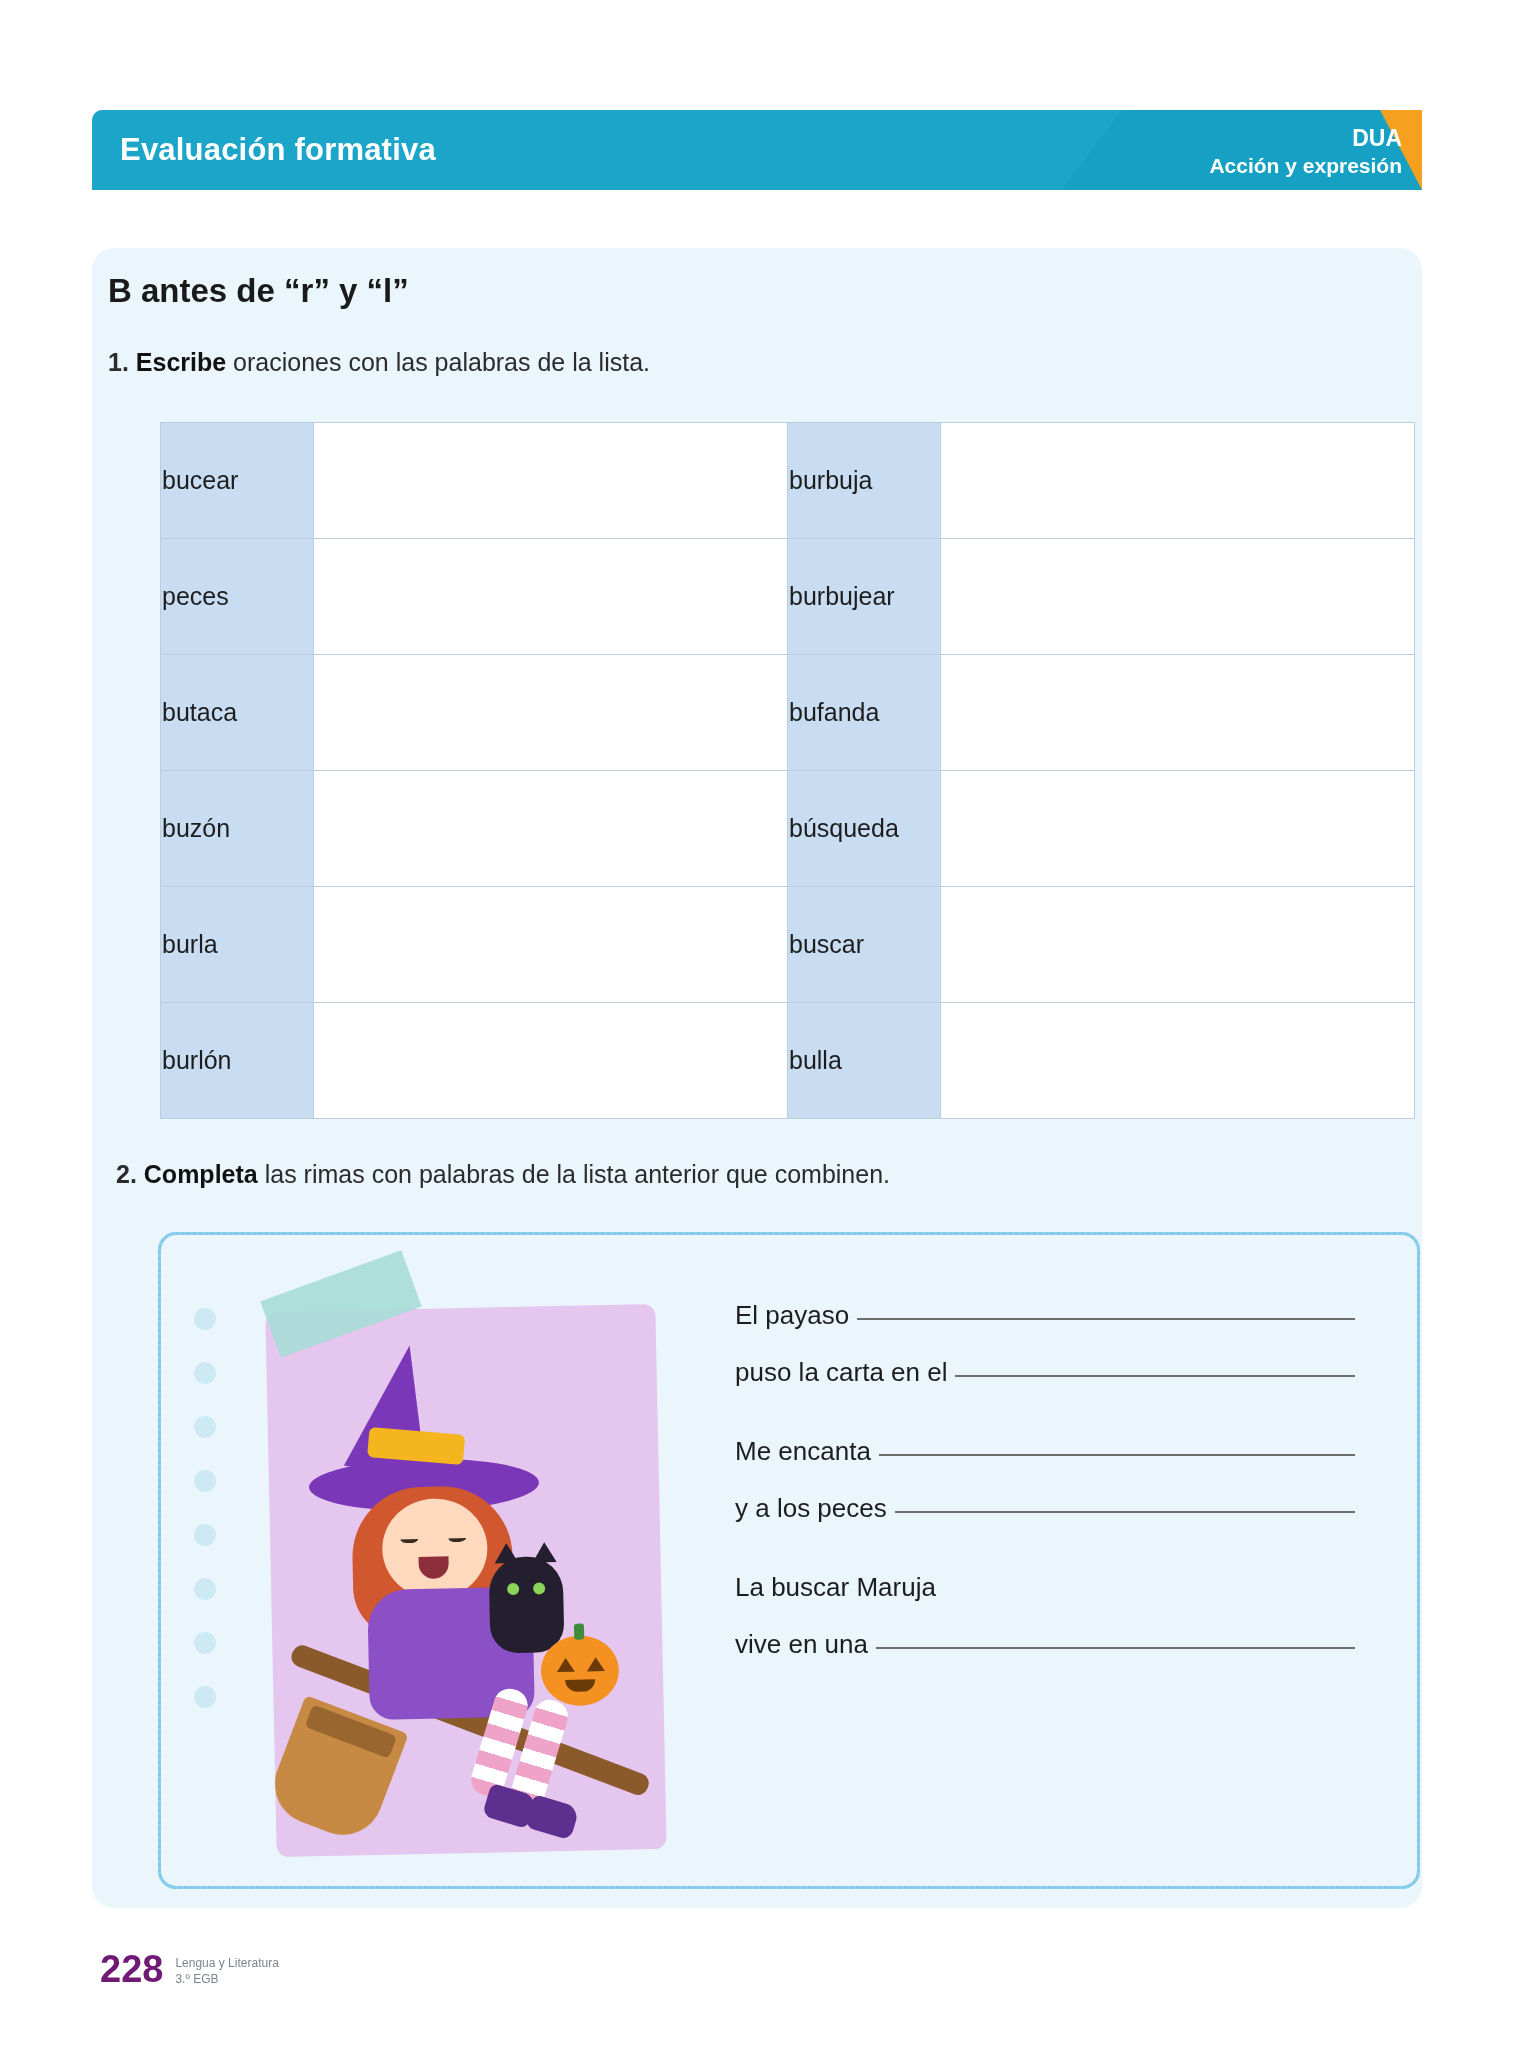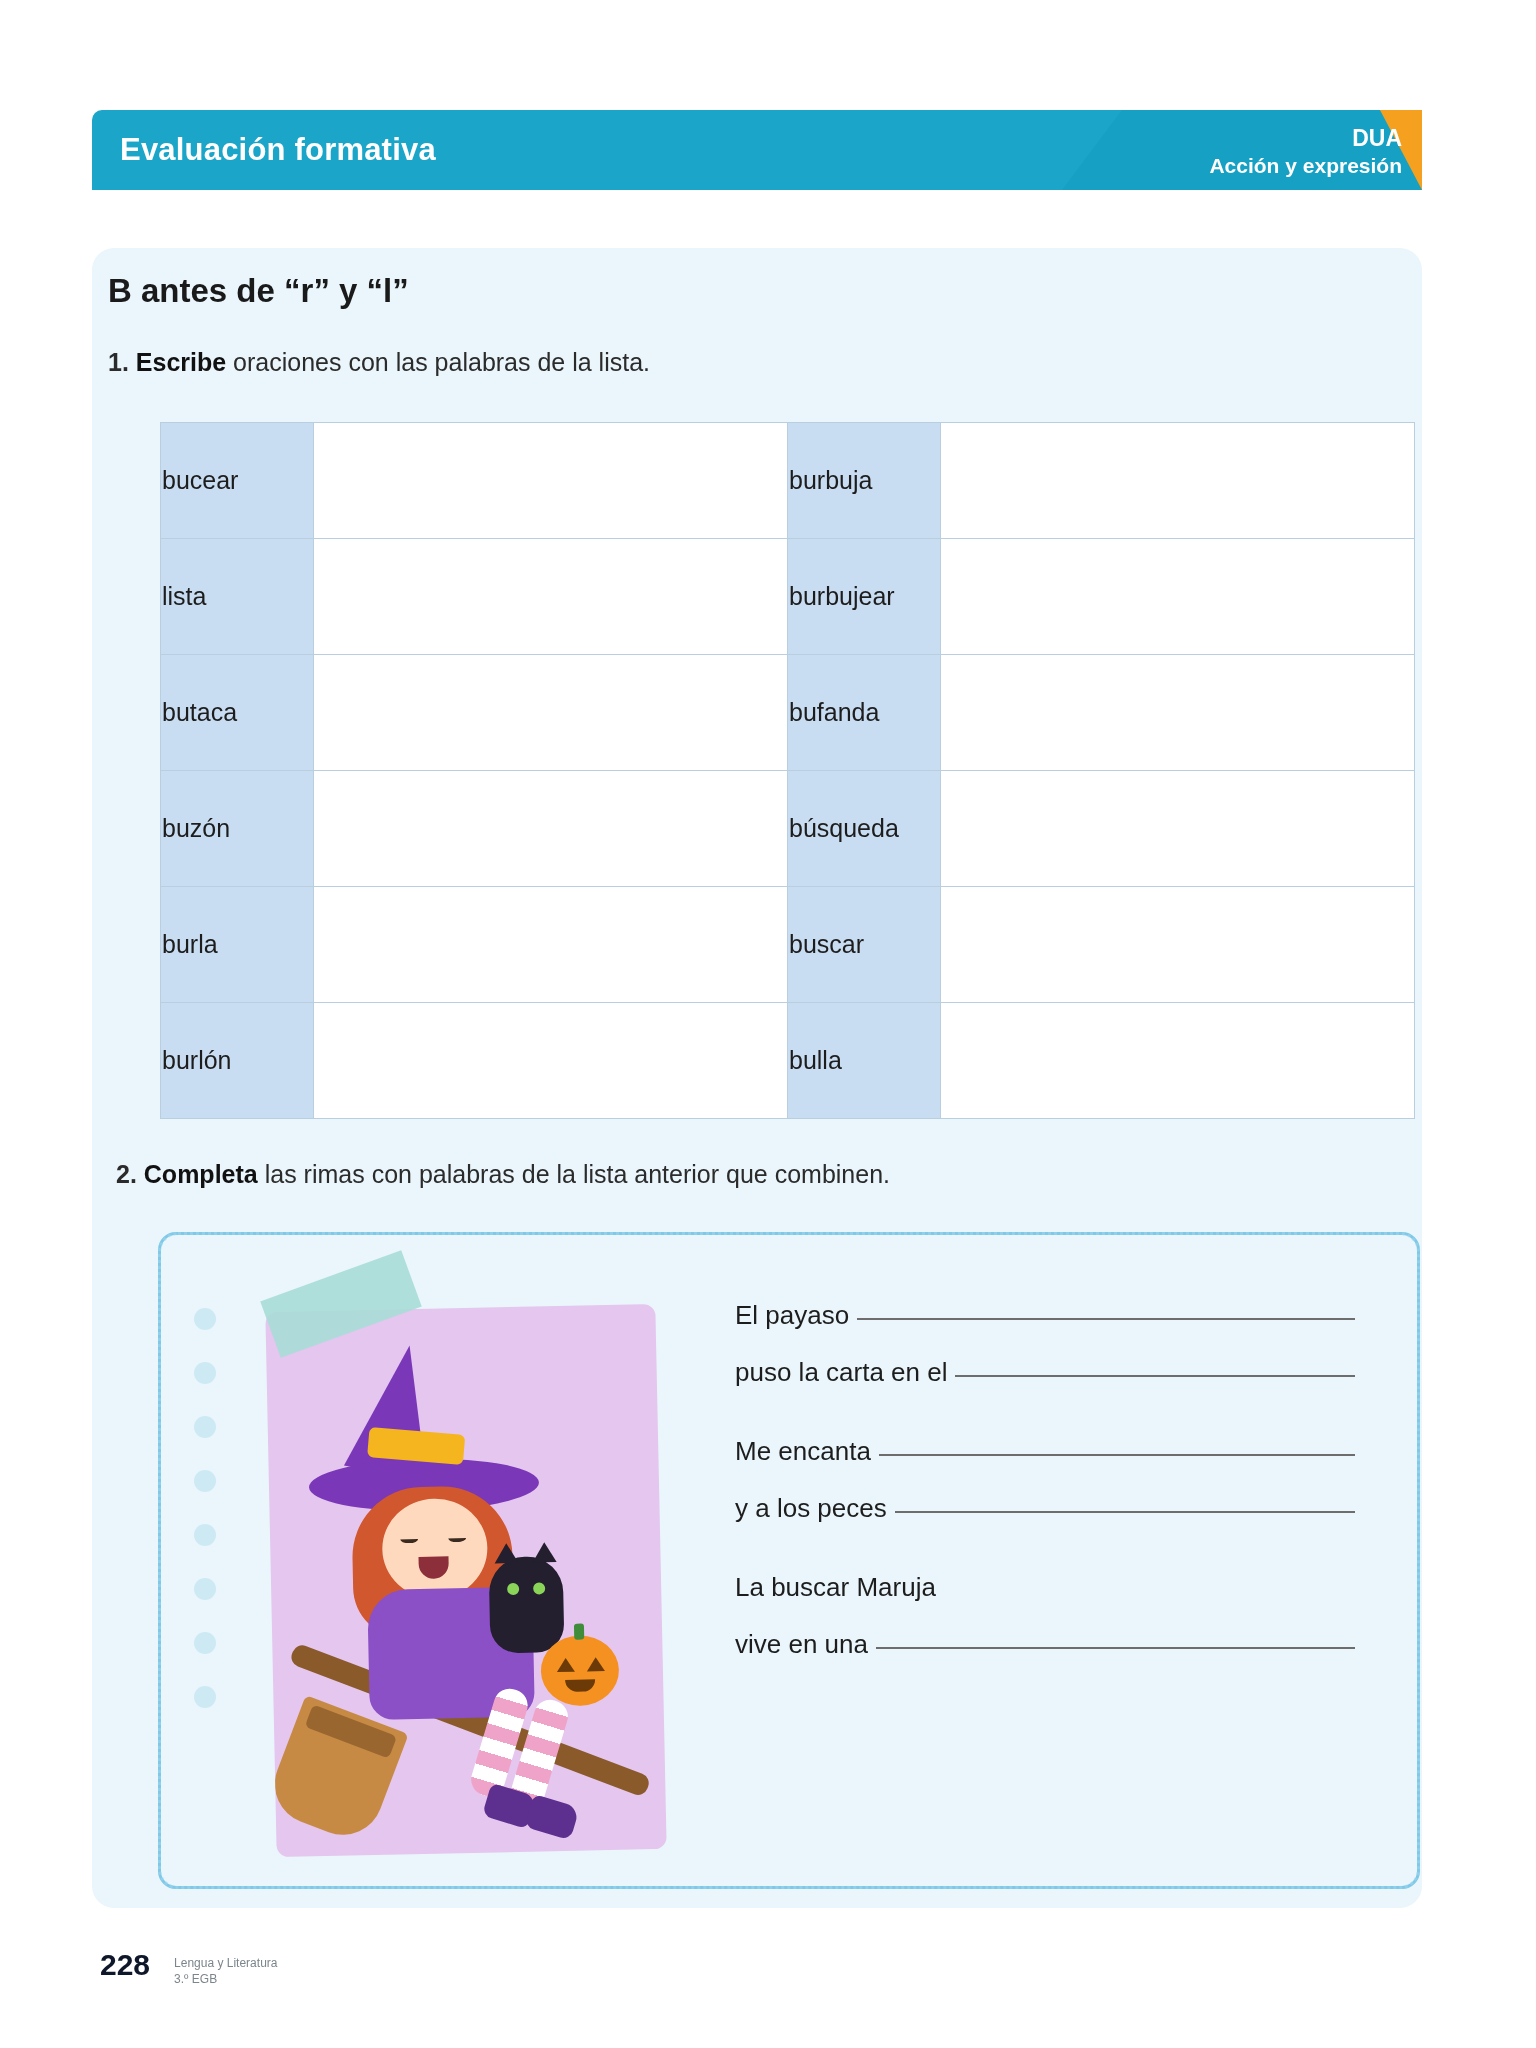--- a/index.html
+++ b/index.html
@@ -392,24 +392,24 @@
 
   
   .footer {
     position: absolute;
     left: 100px;
     top: 1948px;
     display: flex;
     align-items: flex-start;
   }
   .page-num {
-    font-size: 30px;
+    font-size: 38px;
     font-weight: bold;
-    color: #0f172a;
-    margin-right: 24px;
+    color: #701a75;
+    margin-right: 12px;
   }
   .footer-text {
     font-size: 12px;
     color: #7b858c;
     line-height: 1.3;
     padding-top: 8px;
   }
 </style>
 </head>
 <body>
@@ -439,21 +439,21 @@
 
   <table class="word-table">
     <tbody>
       <tr>
         <td class="word">bucear</td>
         <td class="blank"></td>
         <td class="word">burbuja</td>
         <td class="blank"></td>
       </tr>
       <tr>
-        <td class="word">lista</td>
+        <td class="word">peces</td>
         <td class="blank"></td>
         <td class="word">burbujear</td>
         <td class="blank"></td>
       </tr>
       <tr>
         <td class="word">butaca</td>
         <td class="blank"></td>
         <td class="word">bufanda</td>
         <td class="blank"></td>
       </tr>

